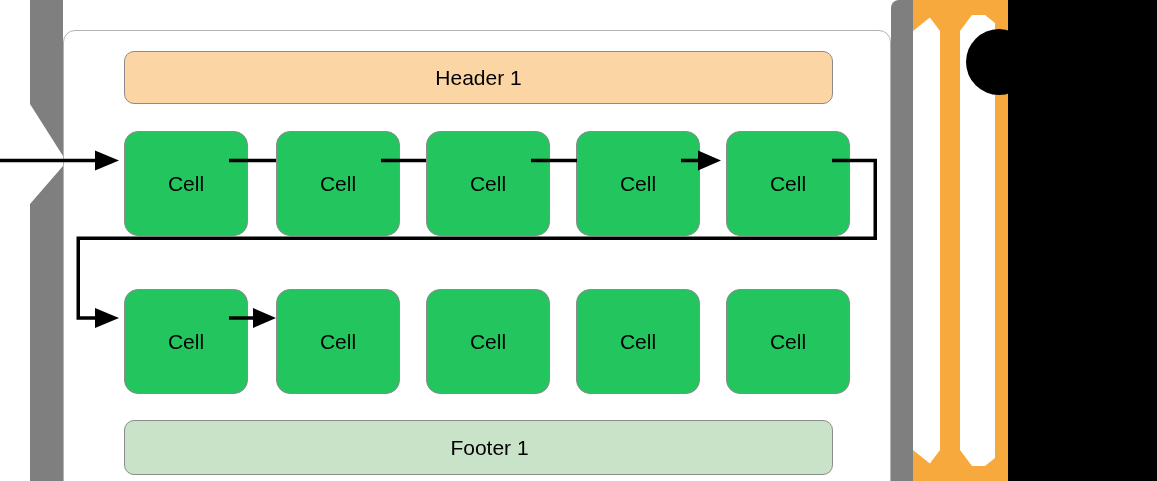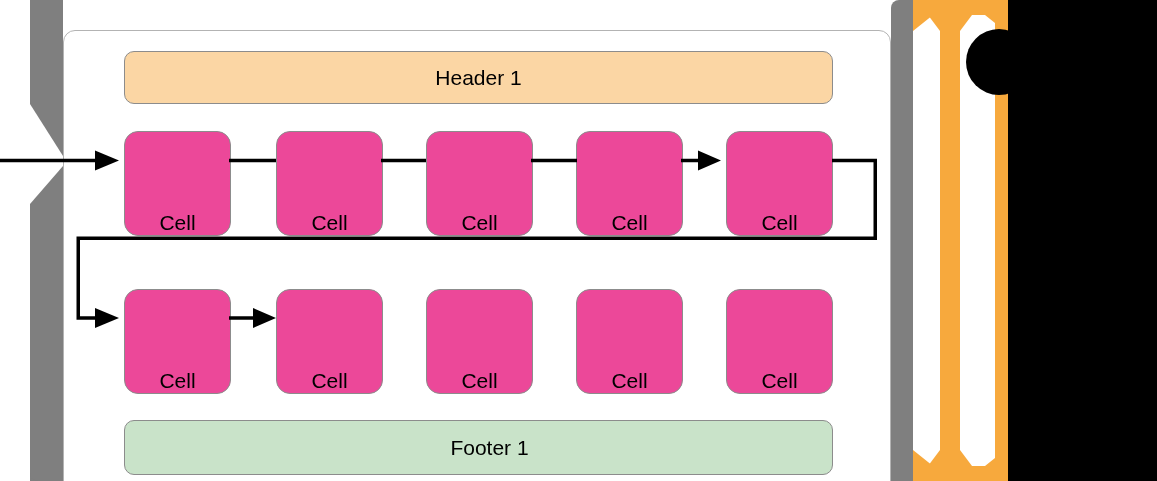--- a/index.html
+++ b/index.html
@@ -23,23 +23,23 @@
   }
   .bar{
     position:absolute;left:60px;width:709px;
     border:1.5px solid #8c8c8c;border-radius:10px;box-sizing:border-box;
     display:flex;align-items:center;justify-content:center;
     font-size:21px;
   }
   #header-bar{top:20px;height:53px;background:#fbd6a4;}
   #footer-bar{top:389px;height:55px;background:#c9e3c9;padding-left:22px;}
   .cell{
-    position:absolute;width:107px;height:105px;background:#ec4899;
+    position:absolute;width:124px;height:105px;background:#22c55e;
     border:1.5px solid #8c8c8c;border-radius:14px;box-sizing:border-box;
-    display:flex;align-items:flex-end;justify-content:center;font-size:21px;
+    display:flex;align-items:center;justify-content:center;font-size:21px;
   }
   .row1{top:100px;}
   .row2{top:258px;}
   .c1{left:60px;}.c2{left:212px;}.c3{left:362px;}.c4{left:512px;}.c5{left:662px;}
   
   #overlay{position:absolute;left:0;top:0;width:1157px;height:481px;z-index:5;pointer-events:none;}
 </style>
 </head>
 <body>
 

